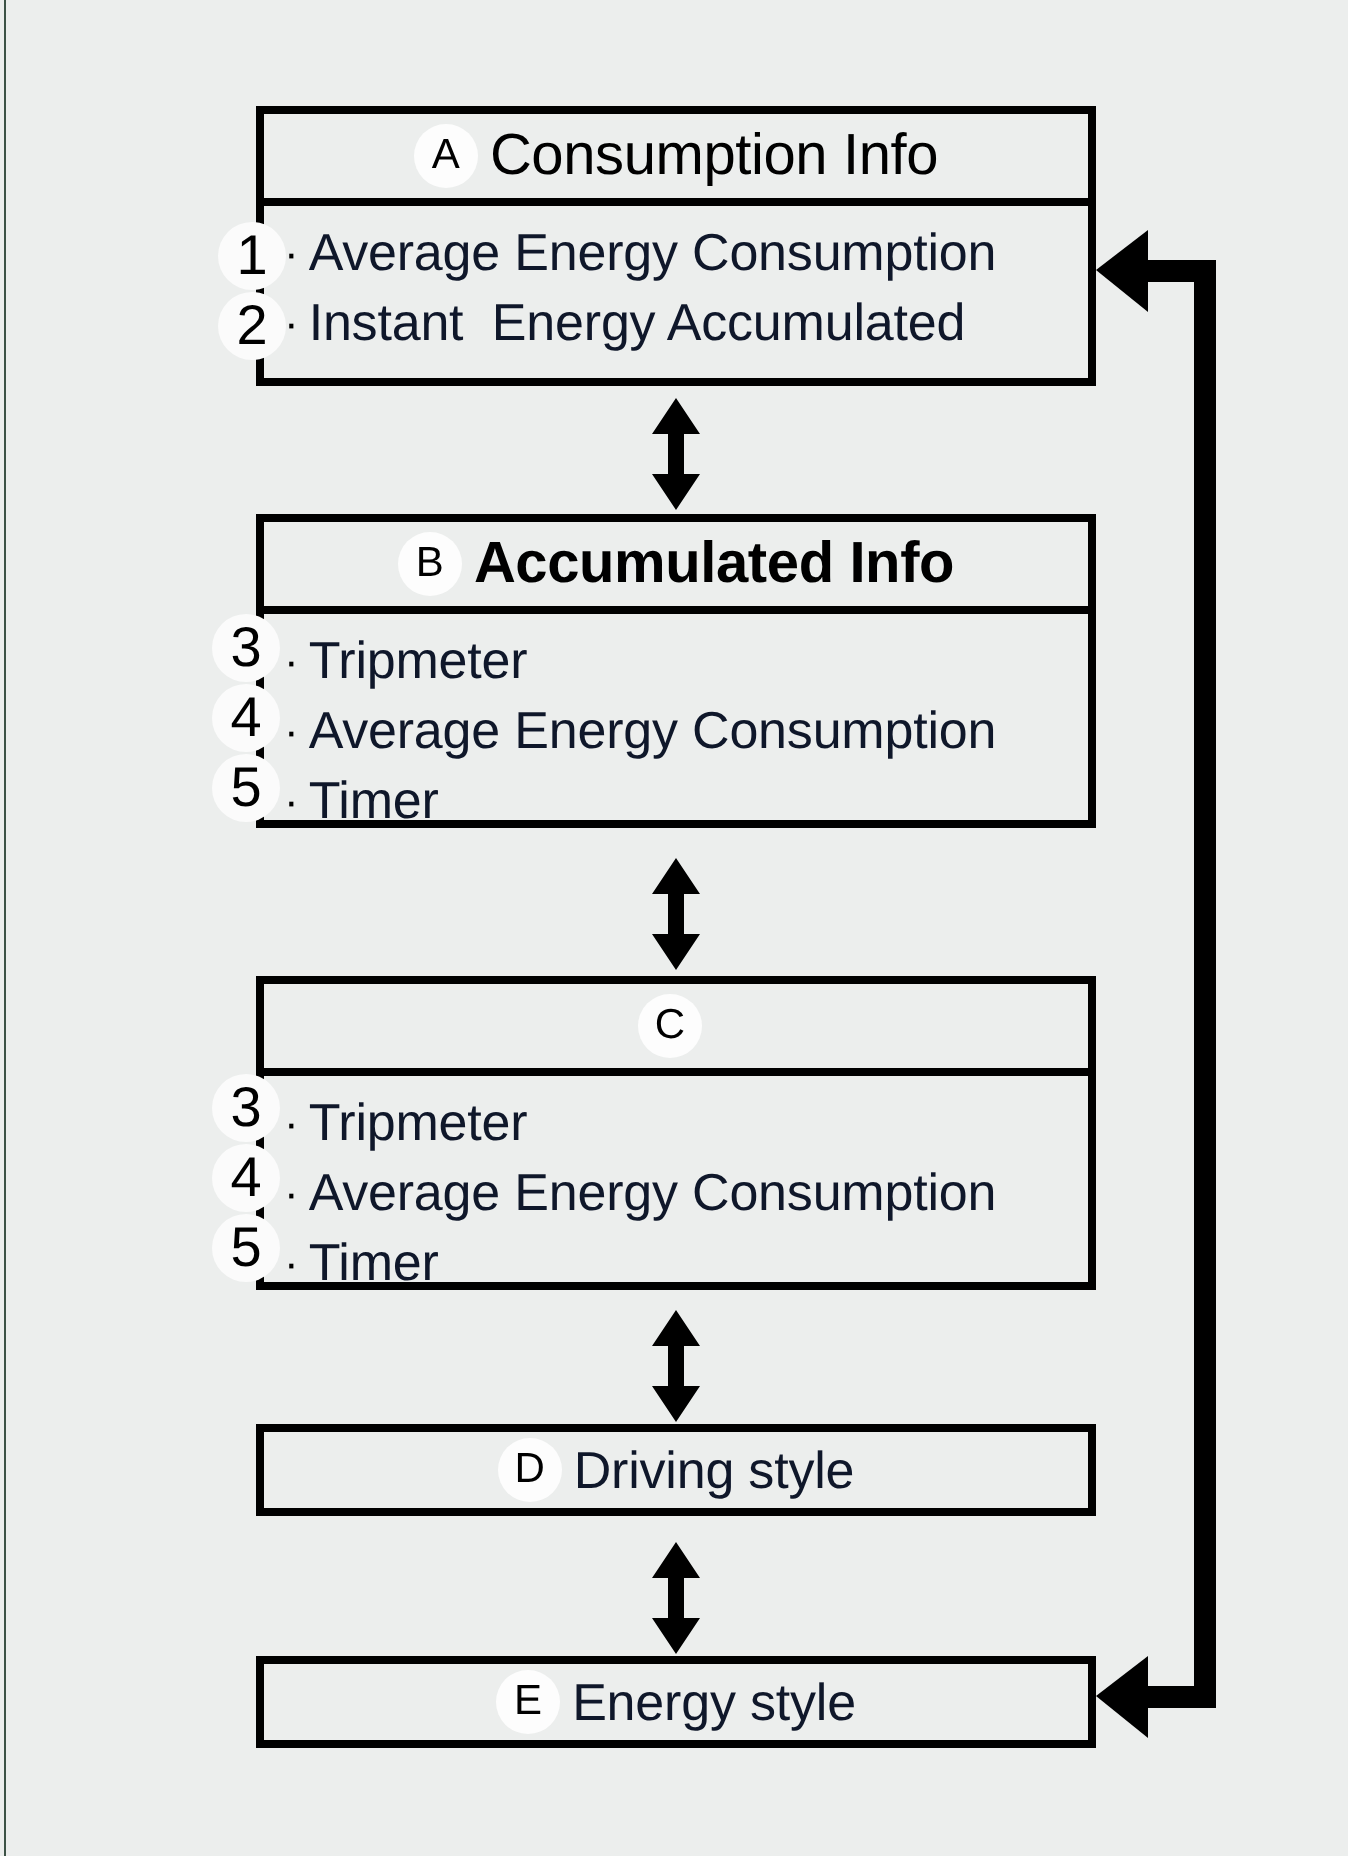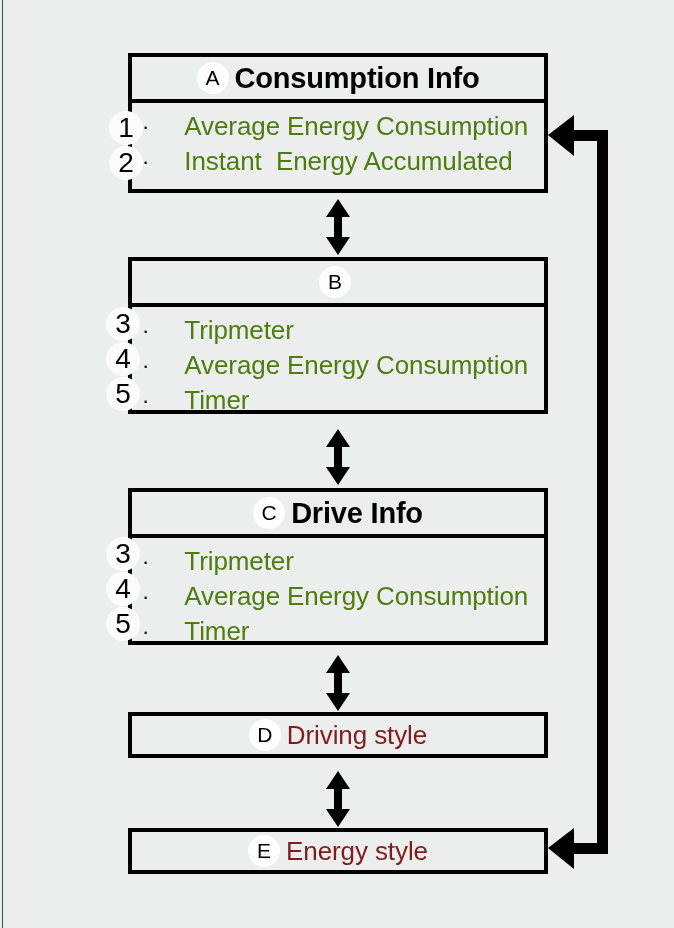--- a/index.html
+++ b/index.html
@@ -73,36 +73,35 @@
 
   .bullet {
     font-size: 22px;
     line-height: 1;
     margin-right: 5px;
     color: #000;
   }
 
   .row-label {
     font-size: 26px;
-    color: #4d7c0f;
+    color: #0f172a;
     white-space: pre;
     letter-spacing: -0.1px;
-    margin-left: 30px;
   }
 
   
   .box.single {
     height: 46px;
     display: flex;
     align-items: center;
     justify-content: center;
   }
   .single-label {
     font-size: 26px;
-    color: #7f1d1d;
+    color: #0f172a;
     white-space: pre;
     letter-spacing: -0.1px;
   }
 
   
   .badge {
     display: inline-flex;
     align-items: center;
     justify-content: center;
     width: 32px;
@@ -150,21 +149,21 @@
 </head>
 <body>
 
 <div class="edge-rule"></div>
 
 <div class="diagram">
 
   <div class="box" id="box-a" style="top:53px;height:140px;">
     <div class="box-header">
       <span class="badge">A</span>
-      <span class="box-title" style="font-weight: bold;">Consumption Info</span>
+      <span class="box-title" style="font-weight: normal;">Consumption Info</span>
     </div>
     <div class="box-body">
       <div class="row">
         <span class="bullet">·</span>
         <span class="row-label">Average Energy Consumption</span>
       </div>
       <div class="row">
         <span class="bullet">·</span>
         <span class="row-label">Instant  Energy Accumulated</span>
       </div>
@@ -175,20 +174,21 @@
 
   <div class="dbl-arrow" style="left:321px;top:199px;">
     <svg width="34" height="56" viewBox="0 0 34 56">
       <polygon points="17,0 29,18 21,18 21,38 29,38 17,56 5,38 13,38 13,18 5,18" fill="#000"></polygon>
     </svg>
   </div>
 
   <div class="box" id="box-b" style="top:257px;height:157px;">
     <div class="box-header">
       <span class="badge">B</span>
+      <span class="box-title" style="font-weight: bold;">Accumulated Info</span>
     </div>
     <div class="box-body">
       <div class="row">
         <span class="bullet">·</span>
         <span class="row-label">Tripmeter</span>
       </div>
       <div class="row">
         <span class="bullet">·</span>
         <span class="row-label">Average Energy Consumption</span>
       </div>
@@ -204,21 +204,20 @@
 
   <div class="dbl-arrow" style="left:321px;top:429px;">
     <svg width="34" height="56" viewBox="0 0 34 56">
       <polygon points="17,0 29,18 21,18 21,38 29,38 17,56 5,38 13,38 13,18 5,18" fill="#000"></polygon>
     </svg>
   </div>
 
   <div class="box" id="box-c" style="top:488px;height:157px;">
     <div class="box-header">
       <span class="badge">C</span>
-      <span class="box-title" style="font-weight: bold;">Drive Info</span>
     </div>
     <div class="box-body">
       <div class="row">
         <span class="bullet">·</span>
         <span class="row-label">Tripmeter</span>
       </div>
       <div class="row">
         <span class="bullet">·</span>
         <span class="row-label">Average Energy Consumption</span>
       </div>

